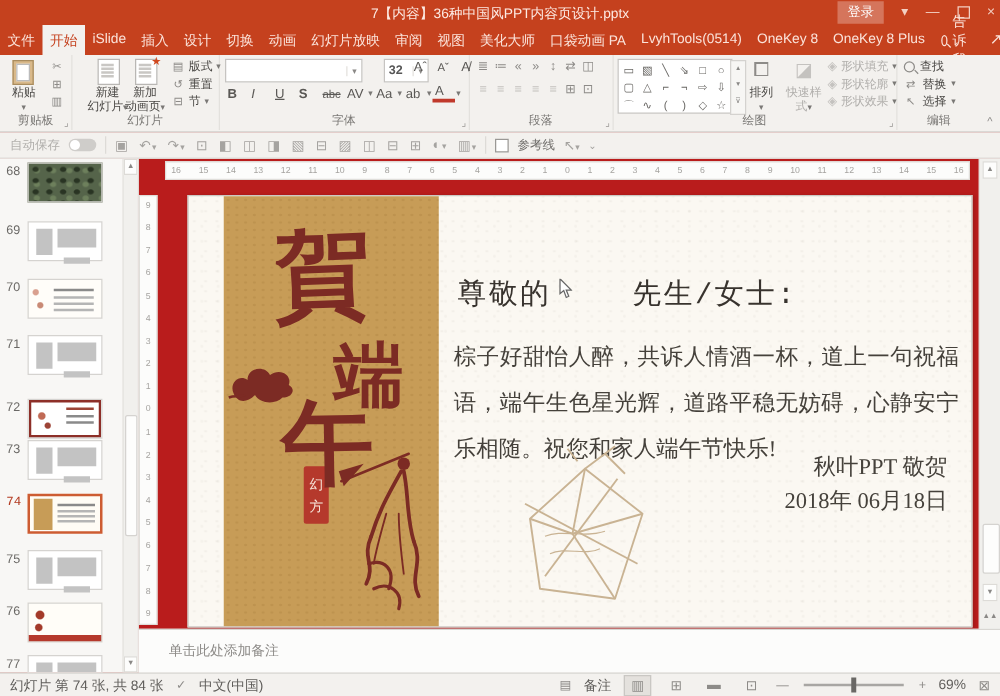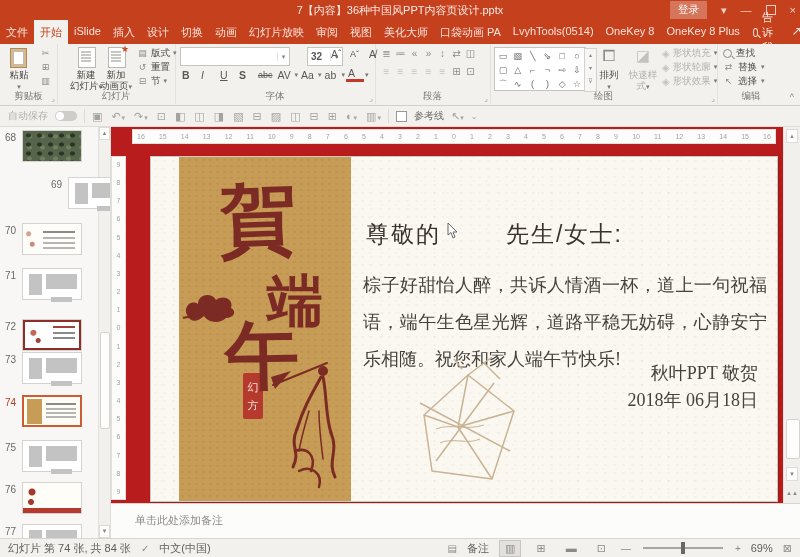--- a/index.html
+++ b/index.html
@@ -61,21 +61,21 @@
   .toggle{width:22px;height:10px;border-radius:5px;background:#cfcdca;position:relative;}
   .toggle::after{content:'';position:absolute;left:1px;top:1px;width:8px;height:8px;border-radius:50%;background:#fff;}
   .qico{color:#a5a3a0;font-size:11px;}
   .qsep{width:1px;height:14px;background:#dddbd7;}
   .chk{width:9px;height:9px;border:1px solid #9a9895;background:#fff;}
   
   .panel{position:absolute;left:0;top:127px;width:110px;height:411px;background:#f8f7f5;overflow:hidden;border-right:1px solid #e0deda;}
   .thumb-row{position:absolute;left:0;width:110px;height:36px;}
   .tnum{position:absolute;left:5px;top:2px;font-size:10px;color:#6a6865;}
   .thumb{position:absolute;left:22px;top:0;width:60px;height:32px;background:#fff;border:1px solid #d5d3d0;box-sizing:border-box;}
-  .sel .tnum{color:#b33a20;}
+  .sel .tnum{color:#b33a20;font-family:Liberation Mono, monospace;}
   .sel .thumb{border:2px solid #cd5c32;}
   .photo-green{background:#55644a;background-image:radial-gradient(rgba(30,40,25,.8) 2px,transparent 3px),radial-gradient(rgba(120,140,100,.7) 2px,transparent 3px);background-size:11px 9px,13px 11px;}
   .placeholder::before{content:'';position:absolute;left:6px;top:5px;width:13px;height:21px;background:#c3c3c3;}
   .placeholder::after{content:'';position:absolute;left:23px;top:5px;width:31px;height:15px;background:#c3c3c3;box-shadow:0 18px 0 -5px #c3c3c3;}
   .content-light{background:#fffdf9;}
   .content-light::before{content:'';position:absolute;left:2px;top:2px;width:12px;height:26px;background:radial-gradient(circle at 30% 30%,#d9a08f 2px,transparent 3px),radial-gradient(circle at 60% 70%,#c98a76 2px,transparent 3px);}
   .content-light::after{content:'';position:absolute;left:20px;top:7px;width:32px;height:2px;background:#8a8a8a;box-shadow:0 6px 0 #b5b5b5,0 11px 0 #b5b5b5,0 16px 0 #b5b5b5;}
   .content-bordered{box-shadow:inset 0 0 0 2px #8d2f28;}
   .content-bordered::before{content:'';position:absolute;left:4px;top:4px;width:16px;height:22px;background:radial-gradient(circle at 40% 40%,#c06a55 2.5px,transparent 3.5px),radial-gradient(circle at 70% 75%,#9d4436 2px,transparent 3px);}
   .content-bordered::after{content:'';position:absolute;right:6px;top:6px;width:22px;height:2px;background:#9d4436;box-shadow:0 6px 0 #8a8a8a,0 11px 0 #8a8a8a;}
@@ -97,21 +97,21 @@
   
   .canvas{position:absolute;left:126px;top:127px;width:656px;height:411px;}
   .slide{position:absolute;left:24px;top:29px;width:626px;height:344px;background:#fbf8f2;border:1px solid #ccc9c4;box-shadow:1px 1px 3px rgba(0,0,0,.18);
     background-image:radial-gradient(rgba(90,80,60,.05) 1px,transparent 1.4px),radial-gradient(rgba(90,80,60,.04) 1px,transparent 1.4px);
     background-size:9px 8px,13px 12px;background-position:0 0,4px 6px;}
   .goldpanel{position:absolute;left:28px;top:0;width:172px;height:344px;background:#c79c57;
     background-image:radial-gradient(rgba(120,80,20,.12) 1px,transparent 1.4px);background-size:7px 6px;}
   .callig{position:absolute;font-family:"Liberation Serif","DejaVu Serif",serif;font-weight:bold;color:#7c2b24;line-height:1;}
   .seal{position:absolute;left:64px;top:216px;width:20px;height:46px;background:#b5392c;border-radius:2px;color:#f6e3d8;
     font-family:"Liberation Serif",serif;font-size:11px;display:flex;flex-direction:column;align-items:center;justify-content:center;gap:3px;}
-  .greet{position:absolute;font-family:Liberation Sans, sans-serif;color:#38332e;font-size:23px;letter-spacing:2px;}
+  .greet{position:absolute;font-family:Liberation Mono, monospace;color:#38332e;font-size:23px;letter-spacing:2px;}
   .bodytxt{position:absolute;left:212px;top:110px;width:404px;font-family:"Liberation Serif","DejaVu Serif",serif;
     color:#45413b;font-size:18px;line-height:37px;}
   .jline{text-align:justify;text-align-last:justify;}
   .sig{position:absolute;right:19px;text-align:right;font-family:"Liberation Serif","DejaVu Serif",serif;color:#45413b;font-size:18px;}
   
   .cscroll{position:absolute;left:783px;top:127px;width:16px;height:395px;background:#f1f0ed;border-left:1px solid #e4e2de;}
   .cbtn{position:absolute;left:2px;width:12px;height:14px;background:#fdfdfc;border:1px solid #dddbd7;box-sizing:border-box;color:#8a8886;font-size:6px;text-align:center;line-height:12px;}
   .cthumb{position:absolute;left:2px;width:12px;top:292px;height:38px;background:#fdfdfc;border:1px solid #d5d3d0;border-radius:2px;}
   
   .notes{position:absolute;left:111px;top:503px;width:689px;height:35px;background:#fcfcfb;border-top:1px solid #d8d6d2;}
@@ -391,21 +391,21 @@
   <div class="panel" id="thumbpanel">
     <div class="pscroll">
       <div class="up">▲</div>
       <div class="pthumb"></div>
       <div class="dn">▼</div>
     </div>
   <div class="thumb-row" style="top: 3px;">
         <span class="tnum">68</span>
         <div class="thumb photo-green"></div>
       </div>
-      <div class="thumb-row" style="top: 50px; margin-left: 46px;">
+      <div class="thumb-row" style="top: 50px;">
         <span class="tnum">69</span>
         <div class="thumb placeholder"></div>
       </div>
       <div class="thumb-row" style="top: 96px;">
         <span class="tnum">70</span>
         <div class="thumb content-light"></div>
       </div>
       <div class="thumb-row" style="top: 141px;">
         <span class="tnum">71</span>
         <div class="thumb placeholder"></div>

